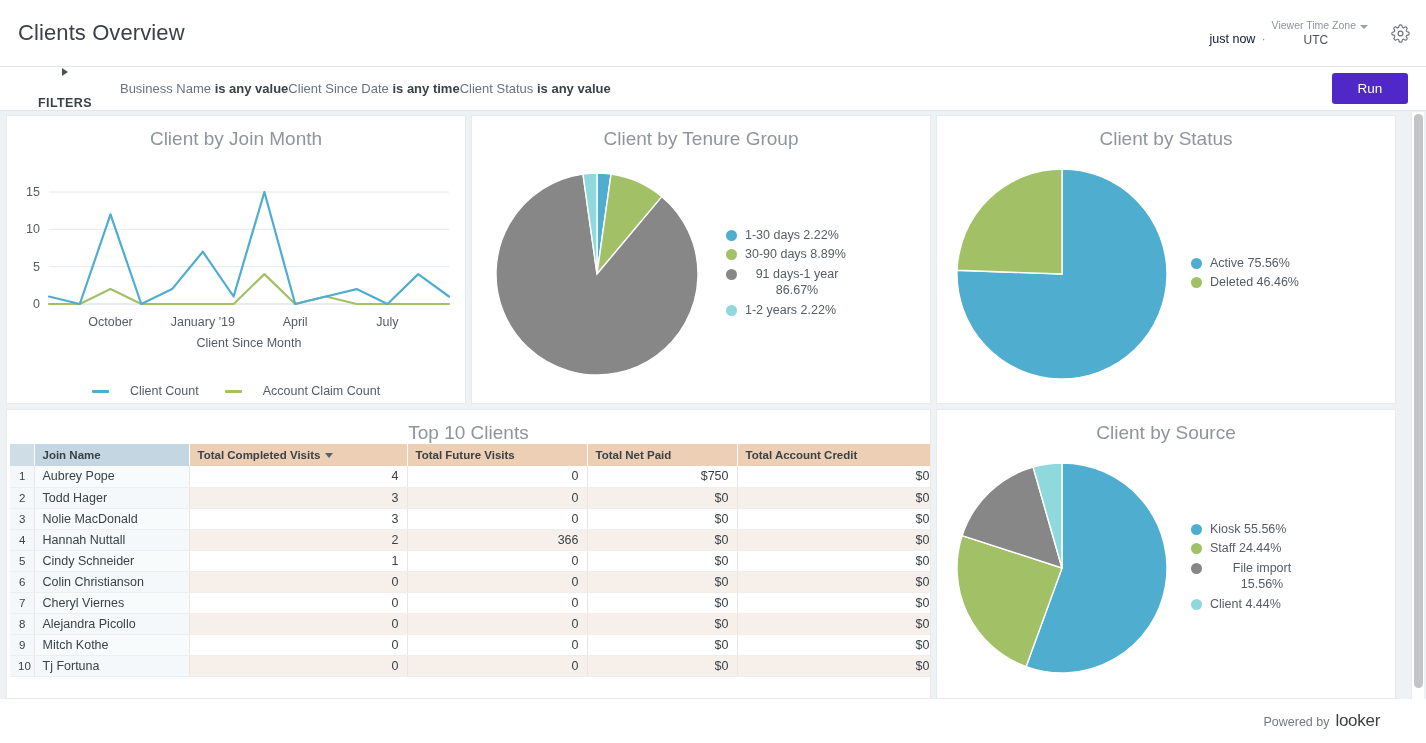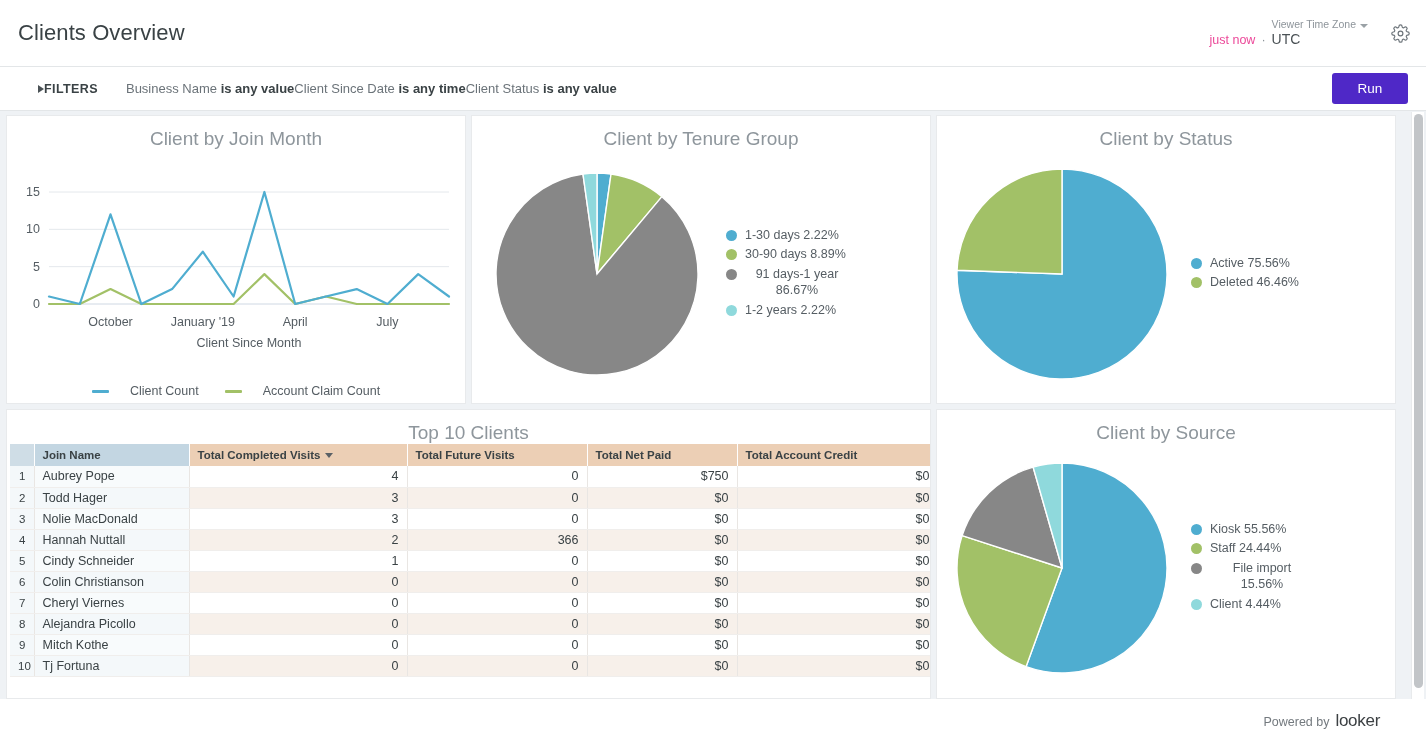--- a/index.html
+++ b/index.html
@@ -18,45 +18,45 @@
   }
   .dash-title {
     font-size: 22px; color: #3a4245; font-weight: 400;
     margin-left: 18px; letter-spacing: .1px;
   }
   .header-right {
     position: absolute; right: 12px; top: 0; height: 67px;
     display: flex; align-items: center; gap: 12px;
   }
   .tz-wrap { display: flex; align-items: flex-end; gap: 6px; }
-  .just-now { font-size: 12.5px; color: #ec4899; padding-bottom: 2px; }
+  .just-now { font-size: 12.5px; color: #0f172a; padding-bottom: 2px; }
   .dot-sep { font-size: 12.5px; color: #8d949a; padding-bottom: 2px; }
   .tz-block { display: flex; flex-direction: column; line-height: 1.25; }
   .tz-label {
     font-size: 10.5px; color: #8d949a; display: flex; align-items: center; gap: 4px;
   }
-  .tz-value { font-size: 14px; color: #4b5256; }
+  .tz-value { font-size: 12px; color: #4b5256; margin-left: 32px; }
   .chev {
     width: 0; height: 0; border-left: 4px solid transparent;
     border-right: 4px solid transparent; border-top: 4px solid #9aa1a6;
     display: inline-block; position: relative; top: 1px;
   }
   .gear-btn {
     width: 28px; height: 28px; display: flex; align-items: center;
     justify-content: center; cursor: pointer; margin-left: 6px;
   }
 
   
   .filterbar {
     height: 44px; background: #fff; border-bottom: 1px solid #e3e6e8;
     display: flex; align-items: center; position: relative;
   }
   .filters-toggle {
-    display: flex; align-items: center; gap: 0;
-    margin-left: 38px; cursor: pointer;
+    display: flex; align-items: center; gap: 20px;
+    margin-left: 38px; cursor: pointer; flex-direction: column;
   }
   .tri-right {
     width: 0; height: 0; border-top: 4.5px solid transparent;
     border-bottom: 4.5px solid transparent; border-left: 6px solid #4b5256;
   }
   .filters-word {
     font-size: 12.5px; font-weight: bold; color: #3a4245; letter-spacing: .4px;
   }
   .filter-list { display: flex; align-items: center; gap: 0; margin-left: 28px; justify-content: center; }
   .filter-chip { font-size: 13px; color: #6b7379; cursor: pointer; white-space: nowrap; }

